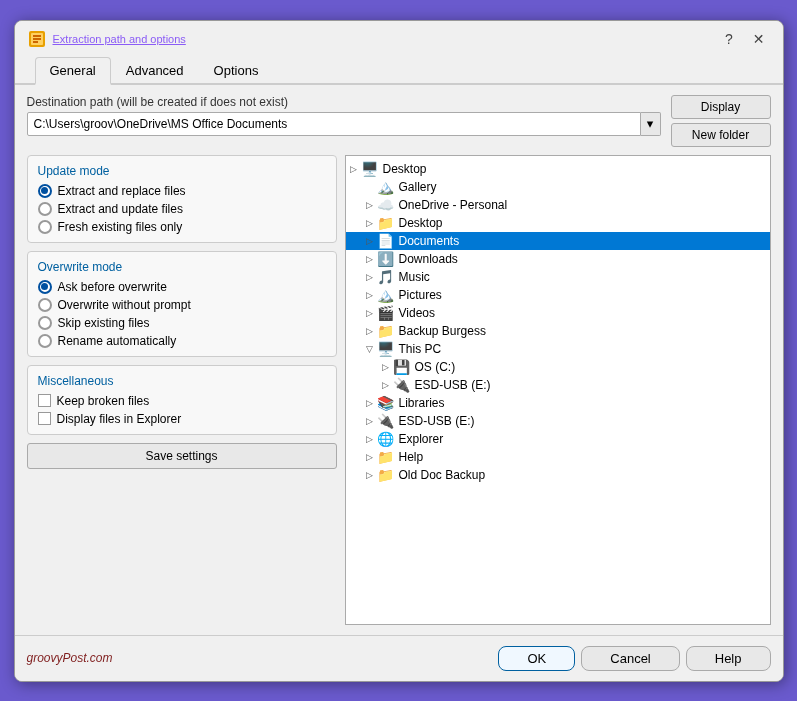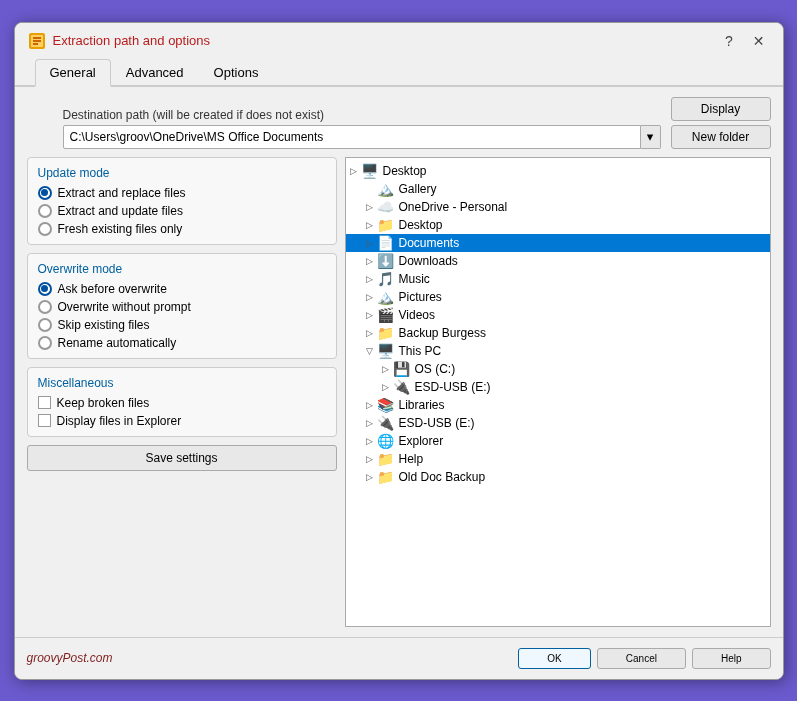--- a/index.html
+++ b/index.html
@@ -32,23 +32,24 @@
       display: flex;
       align-items: center;
       gap: 6px;
     }
     .title-icon {
       width: 20px;
       height: 20px;
       display: inline-block;
     }
     .title-text {
-      font-size: 13px;
+      font-size: 11px;
       font-weight: normal;
-      color: #b91c1c;
+      color: #8b5cf6;
+      text-decoration: underline;
     }
     .title-bar-right {
       display: flex;
       align-items: center;
       gap: 8px;
     }
     .title-btn {
       background: none;
       border: none;
       cursor: pointer;
@@ -83,24 +84,23 @@
       font-weight: normal;
     }
 
     .dialog-body {
       padding: 10px 12px 10px 12px;
       background: #f0f0f0;
     }
 
     .dest-row {
       display: flex;
-      align-items: flex-end;
+      align-items: flex-start;
       gap: 10px;
       margin-bottom: 8px;
-      margin-left: 36px;
     }
     .dest-left {
       flex: 1;
     }
     .dest-label {
       font-size: 12px;
       color: #333;
       margin-bottom: 3px;
     }
     .dest-input-row {
@@ -298,22 +298,22 @@
     }
     .footer-buttons {
       display: flex;
       gap: 6px;
     }
     .footer-btn {
       background: #e8e8e8;
       border: 1px solid #aaa;
       padding: 4px 28px;
       cursor: pointer;
-      font-size: 10px;
-      border-radius: 3px;
+      font-size: 13px;
+      border-radius: 8px;
       min-width: 70px;
     }
     .footer-btn.ok-btn {
       border-color: #0060a0;
       background: #f0f8ff;
     }
   </style>
 </head>
 <body>
 

